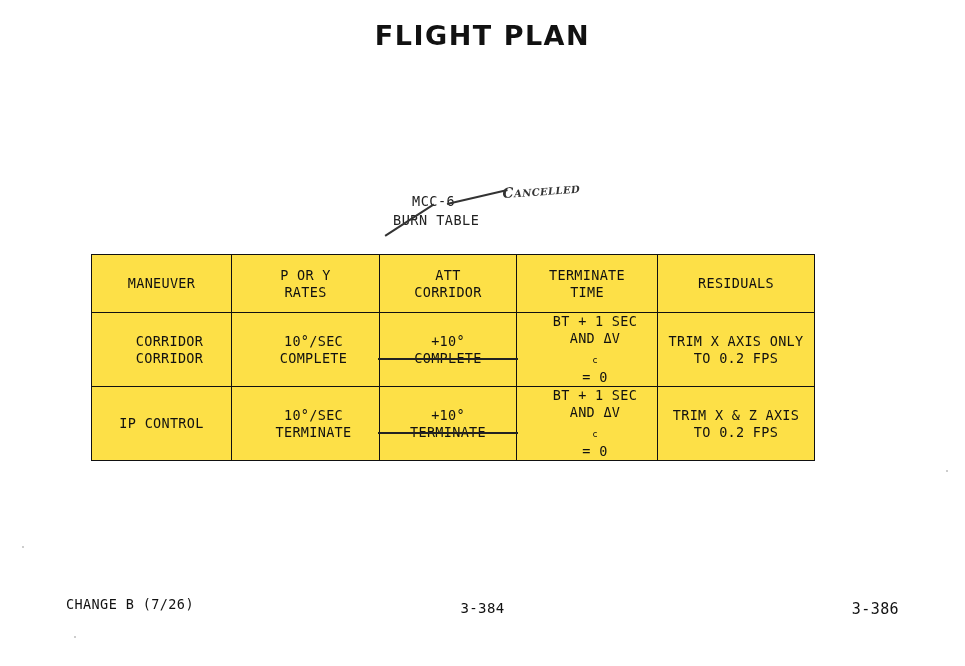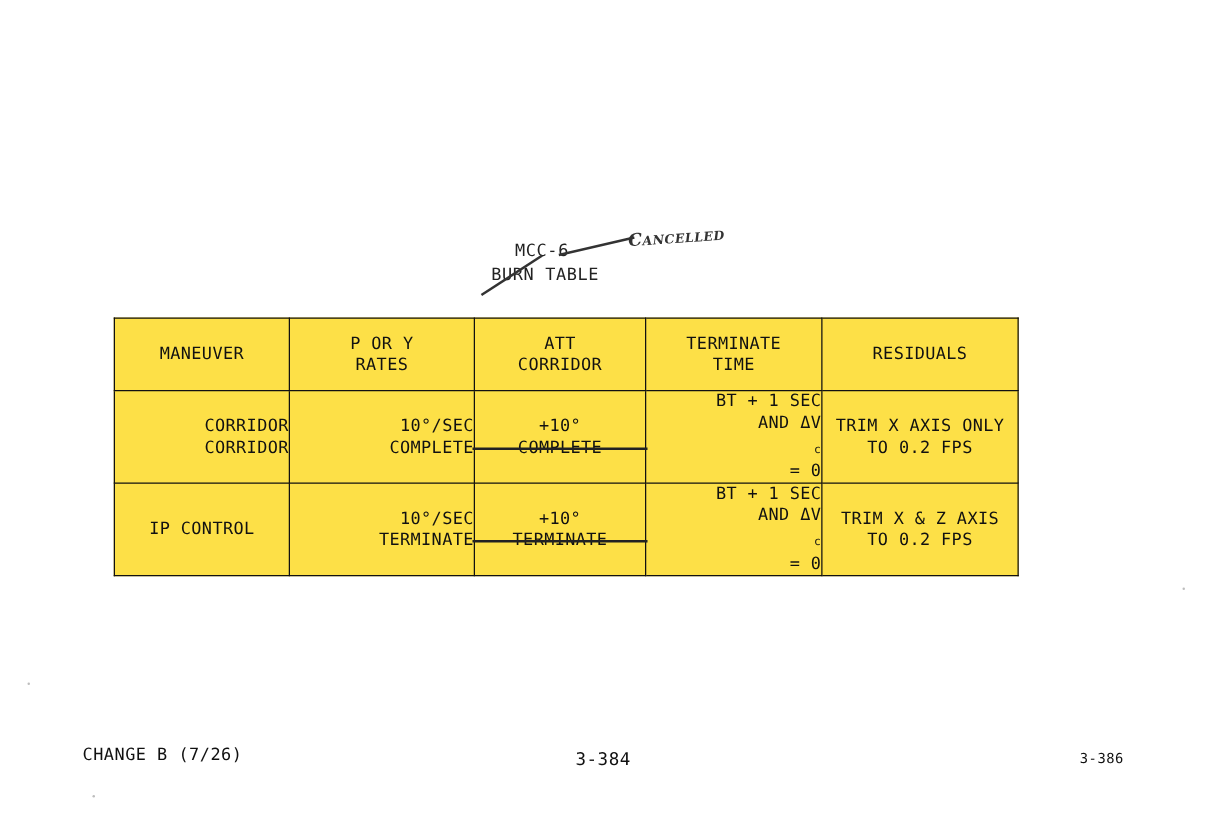--- a/index.html
+++ b/index.html
@@ -127,21 +127,21 @@
   .col-res   { width: 157px; }
 
   .cell-lines {
     display: block;
   }
   .cell-lines span {
     display: block;
   }
 
   td.left-pad {
-    text-align: right;
+    text-align: center;
     padding-left: 16px;
   }
 
   sub {
     font-size: 9px;
     vertical-align: -3px;
   }
 
   
   .strike-wrap {
@@ -174,39 +174,40 @@
     top: 600px;
     text-align: center;
     font-size: 14px;
     letter-spacing: 0.4px;
     color: #111;
   }
   .footer-right {
     position: absolute;
     right: 66px;
     top: 600px;
-    font-size: 11px;
+    font-size: 15px;
     letter-spacing: 0.4px;
     color: #111;
   }
 
   
   .speck {
     position: absolute;
     background: #bdbdbd;
     width: 2px;
     height: 2px;
     border-radius: 50%;
   }
 </style>
 </head>
 <body>
 
 <div class="page">
 
+  <div class="page-title">FLIGHT PLAN</div>
 
   <div class="handwriting">Cancelled</div>
 
   <div class="table-caption">
     <div class="caption-line1">MCC-6</div>
     <div class="caption-line2">BURN TABLE</div>
   </div>
 
   <div class="pen-stroke pen-1"></div>
   <div class="pen-stroke pen-2"></div>

